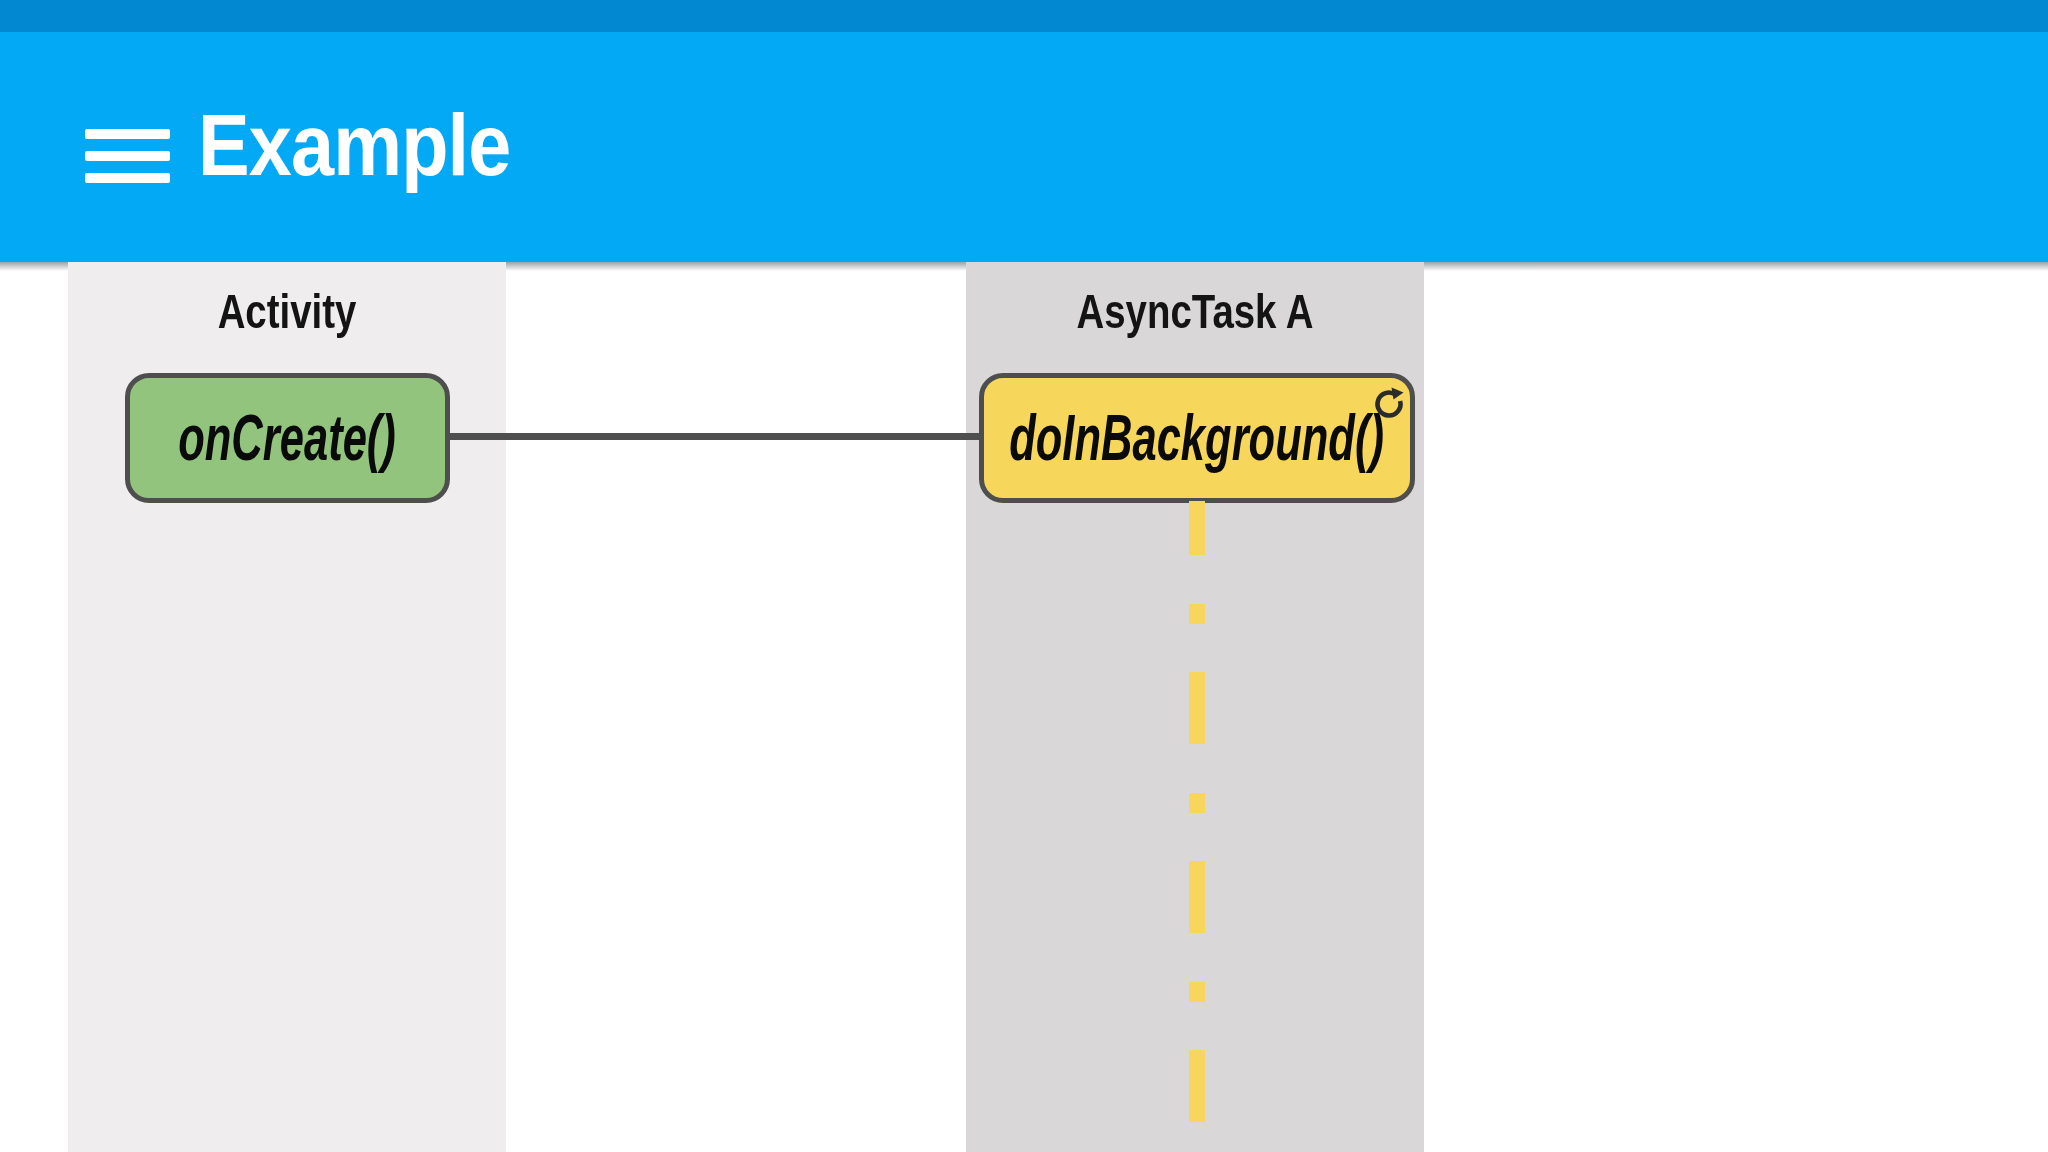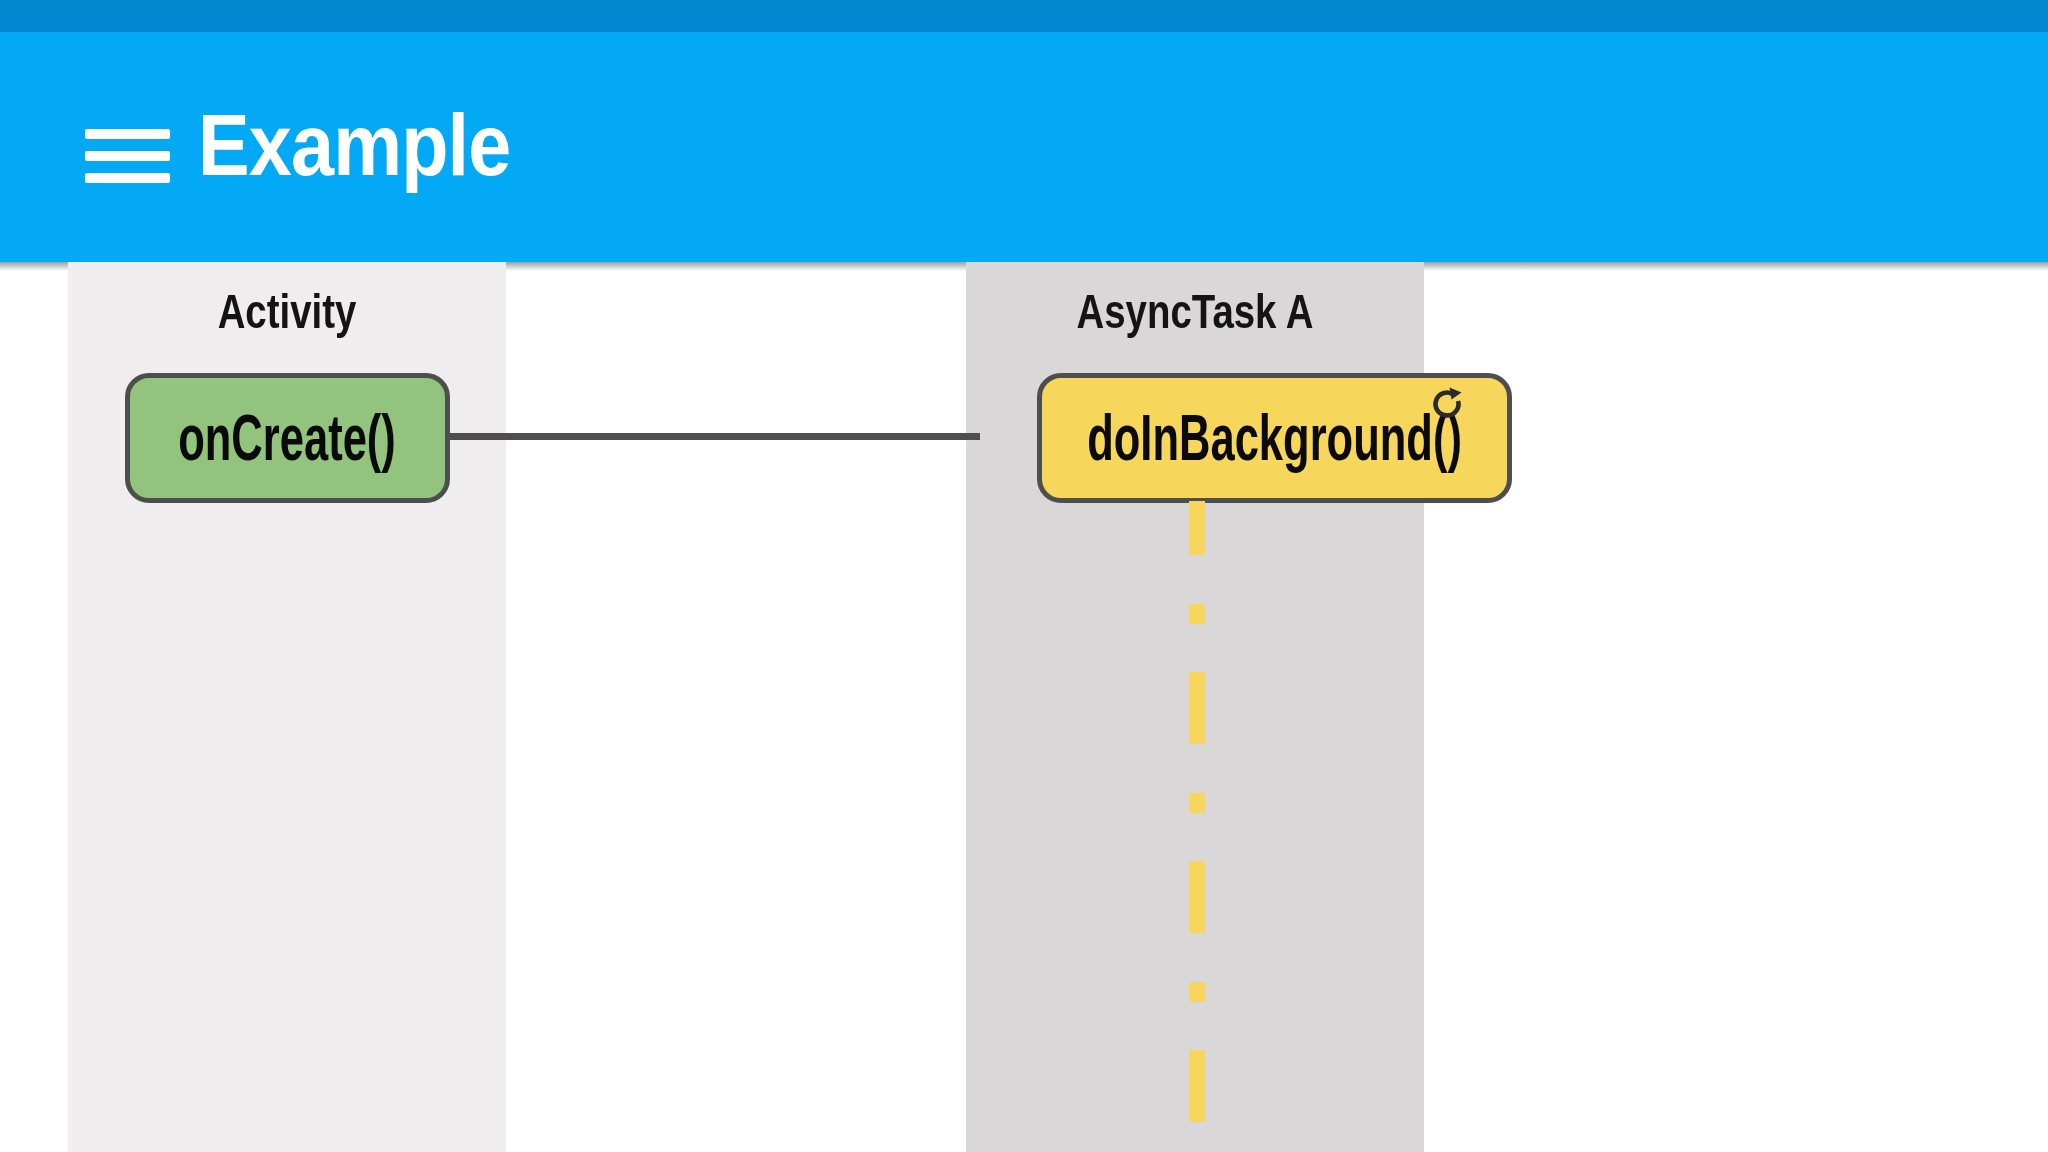--- a/index.html
+++ b/index.html
@@ -40,24 +40,24 @@
     line-height: 48px; text-align: center; white-space: nowrap;
     transform: scaleX(0.80); transform-origin: center;
   }
   .lane-title.t1 { left: 68px;  width: 438px; }
   .lane-title.t2 { left: 966px; width: 458px; }
 
   
   .node {
     top: 373px; height: 130px; box-sizing: border-box;
     border: 5px solid #4E4E4E; border-radius: 24px;
-    display: flex; align-items: center; justify-content: center;
+    display: flex; align-items: center; justify-content: center; font-style: italic;
   }
   .node-oncreate { left: 125px; width: 325px; background: #93C47D; }
-  .node-doinbackground { left: 1037px; width: 475px; background: #F7D65C; }
+  .node-doinbackground { left: 979px; width: 436px; background: #F7D65C; }
   .node-label {
     font-size: 64px; font-weight: bold; color: #0a0a0a; line-height: 64px;
     white-space: nowrap; transform: scaleX(0.68); transform-origin: center;
   }
   .refresh-icon { position: absolute; left: 386px; top: 8px; width: 38px; height: 34px; }
 
   
   .connector { left: 450px; top: 433px; width: 530px; height: 7px; background: #4F4F4F; }
   .lifeline-solid { left: 1189px; top: 501px; width: 16px; height: 54px; background: #F8D65E; }
   .lifeline-dashed {

